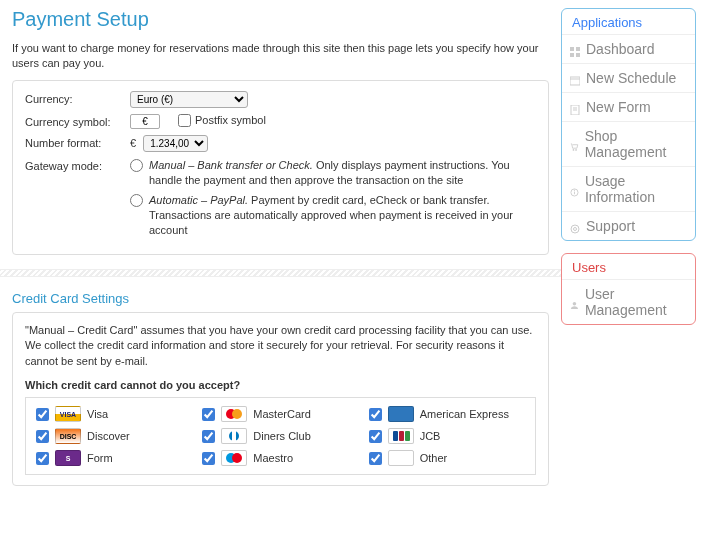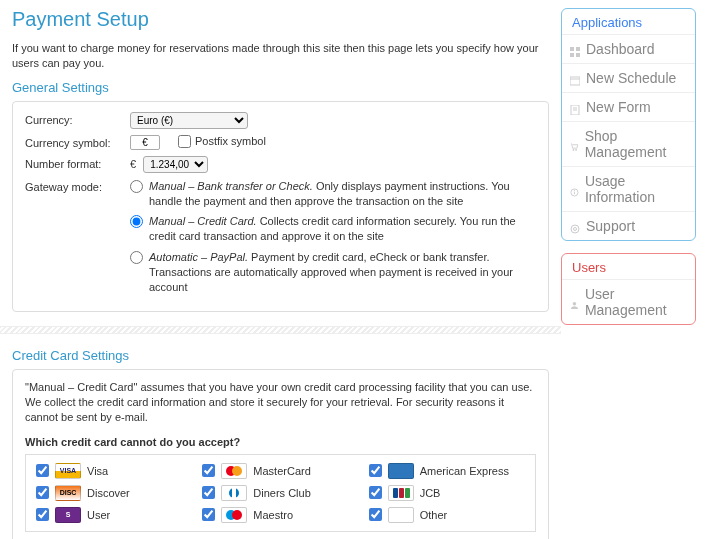--- a/index.html
+++ b/index.html
@@ -52,21 +52,20 @@
 .sicon { width: 10px; height: 10px; display: inline-block; opacity: 0.5; }
 </style>
 </head>
 <body>
 
 <div class="layout">
   <div class="main">
     <h1>Payment Setup</h1>
     <p class="intro">If you want to charge money for reservations made through this site then this page lets you specify how your users can pay you.</p>
 
-    <h2>General Settings</h2>
     <div class="panel">
       <div class="row">
         <div class="label">Currency:</div>
         <select style="width:118px;">
           <option>Euro (€)</option>
         </select>
       </div>
       <div class="row">
         <div class="label">Currency symbol:</div>
         <input type="text" class="sym" value="€" style="">
@@ -85,24 +84,20 @@
         </div>
       </div>
       <div class="row">
         <div class="label">Gateway mode:</div>
         <div class="radio-list" id="modes">
             <div class="radio-item">
               <input type="radio" name="gw" style="">
     <div class="radio-text"><span class="em">Manual – Bank transfer or Check.</span> Only displays payment instructions. You handle the payment and then approve the transaction on the site</div>
             </div>
             <div class="radio-item">
-              <input type="radio" name="gw" checked="" style="">
-    <div class="radio-text"><span class="em">Manual – Credit Card.</span> Collects credit card information securely. You run the credit card transaction and approve it on the site</div>
-            </div>
-            <div class="radio-item">
               <input type="radio" name="gw" style="">
     <div class="radio-text"><span class="em">Automatic – PayPal.</span> Payment by credit card, eCheck or bank transfer. Transactions are automatically approved when payment is received in your account</div>
             </div>
           </div>
       </div>
     </div>
 
     <div class="divider"></div>
 
     <h2>Credit Card Settings</h2>
@@ -153,21 +148,21 @@
                   <rect x="3" y="1" width="5" height="10" rx="1" fill="#0e4c96"></rect>
                   <rect x="9" y="1" width="5" height="10" rx="1" fill="#b41f36"></rect>
                   <rect x="15" y="1" width="5" height="10" rx="1" fill="#329947"></rect>
                 </svg>
               </span>
               <span>JCB</span>
             </div>
             <div class="cc-item">
               <input type="checkbox" checked="" style="">
               <span class="card-icon solo">S</span>
-              <span>User</span>
+              <span>Form</span>
             </div>
             <div class="cc-item">
               <input type="checkbox" checked="" style="">
               <span class="card-icon maestro">
                 <svg width="22" height="12">
                   <circle cx="8" cy="6" r="5" fill="#0099df"></circle>
                   <circle cx="14" cy="6" r="5" fill="#eb001b"></circle>
                 </svg>
               </span>
               <span>Maestro</span>

